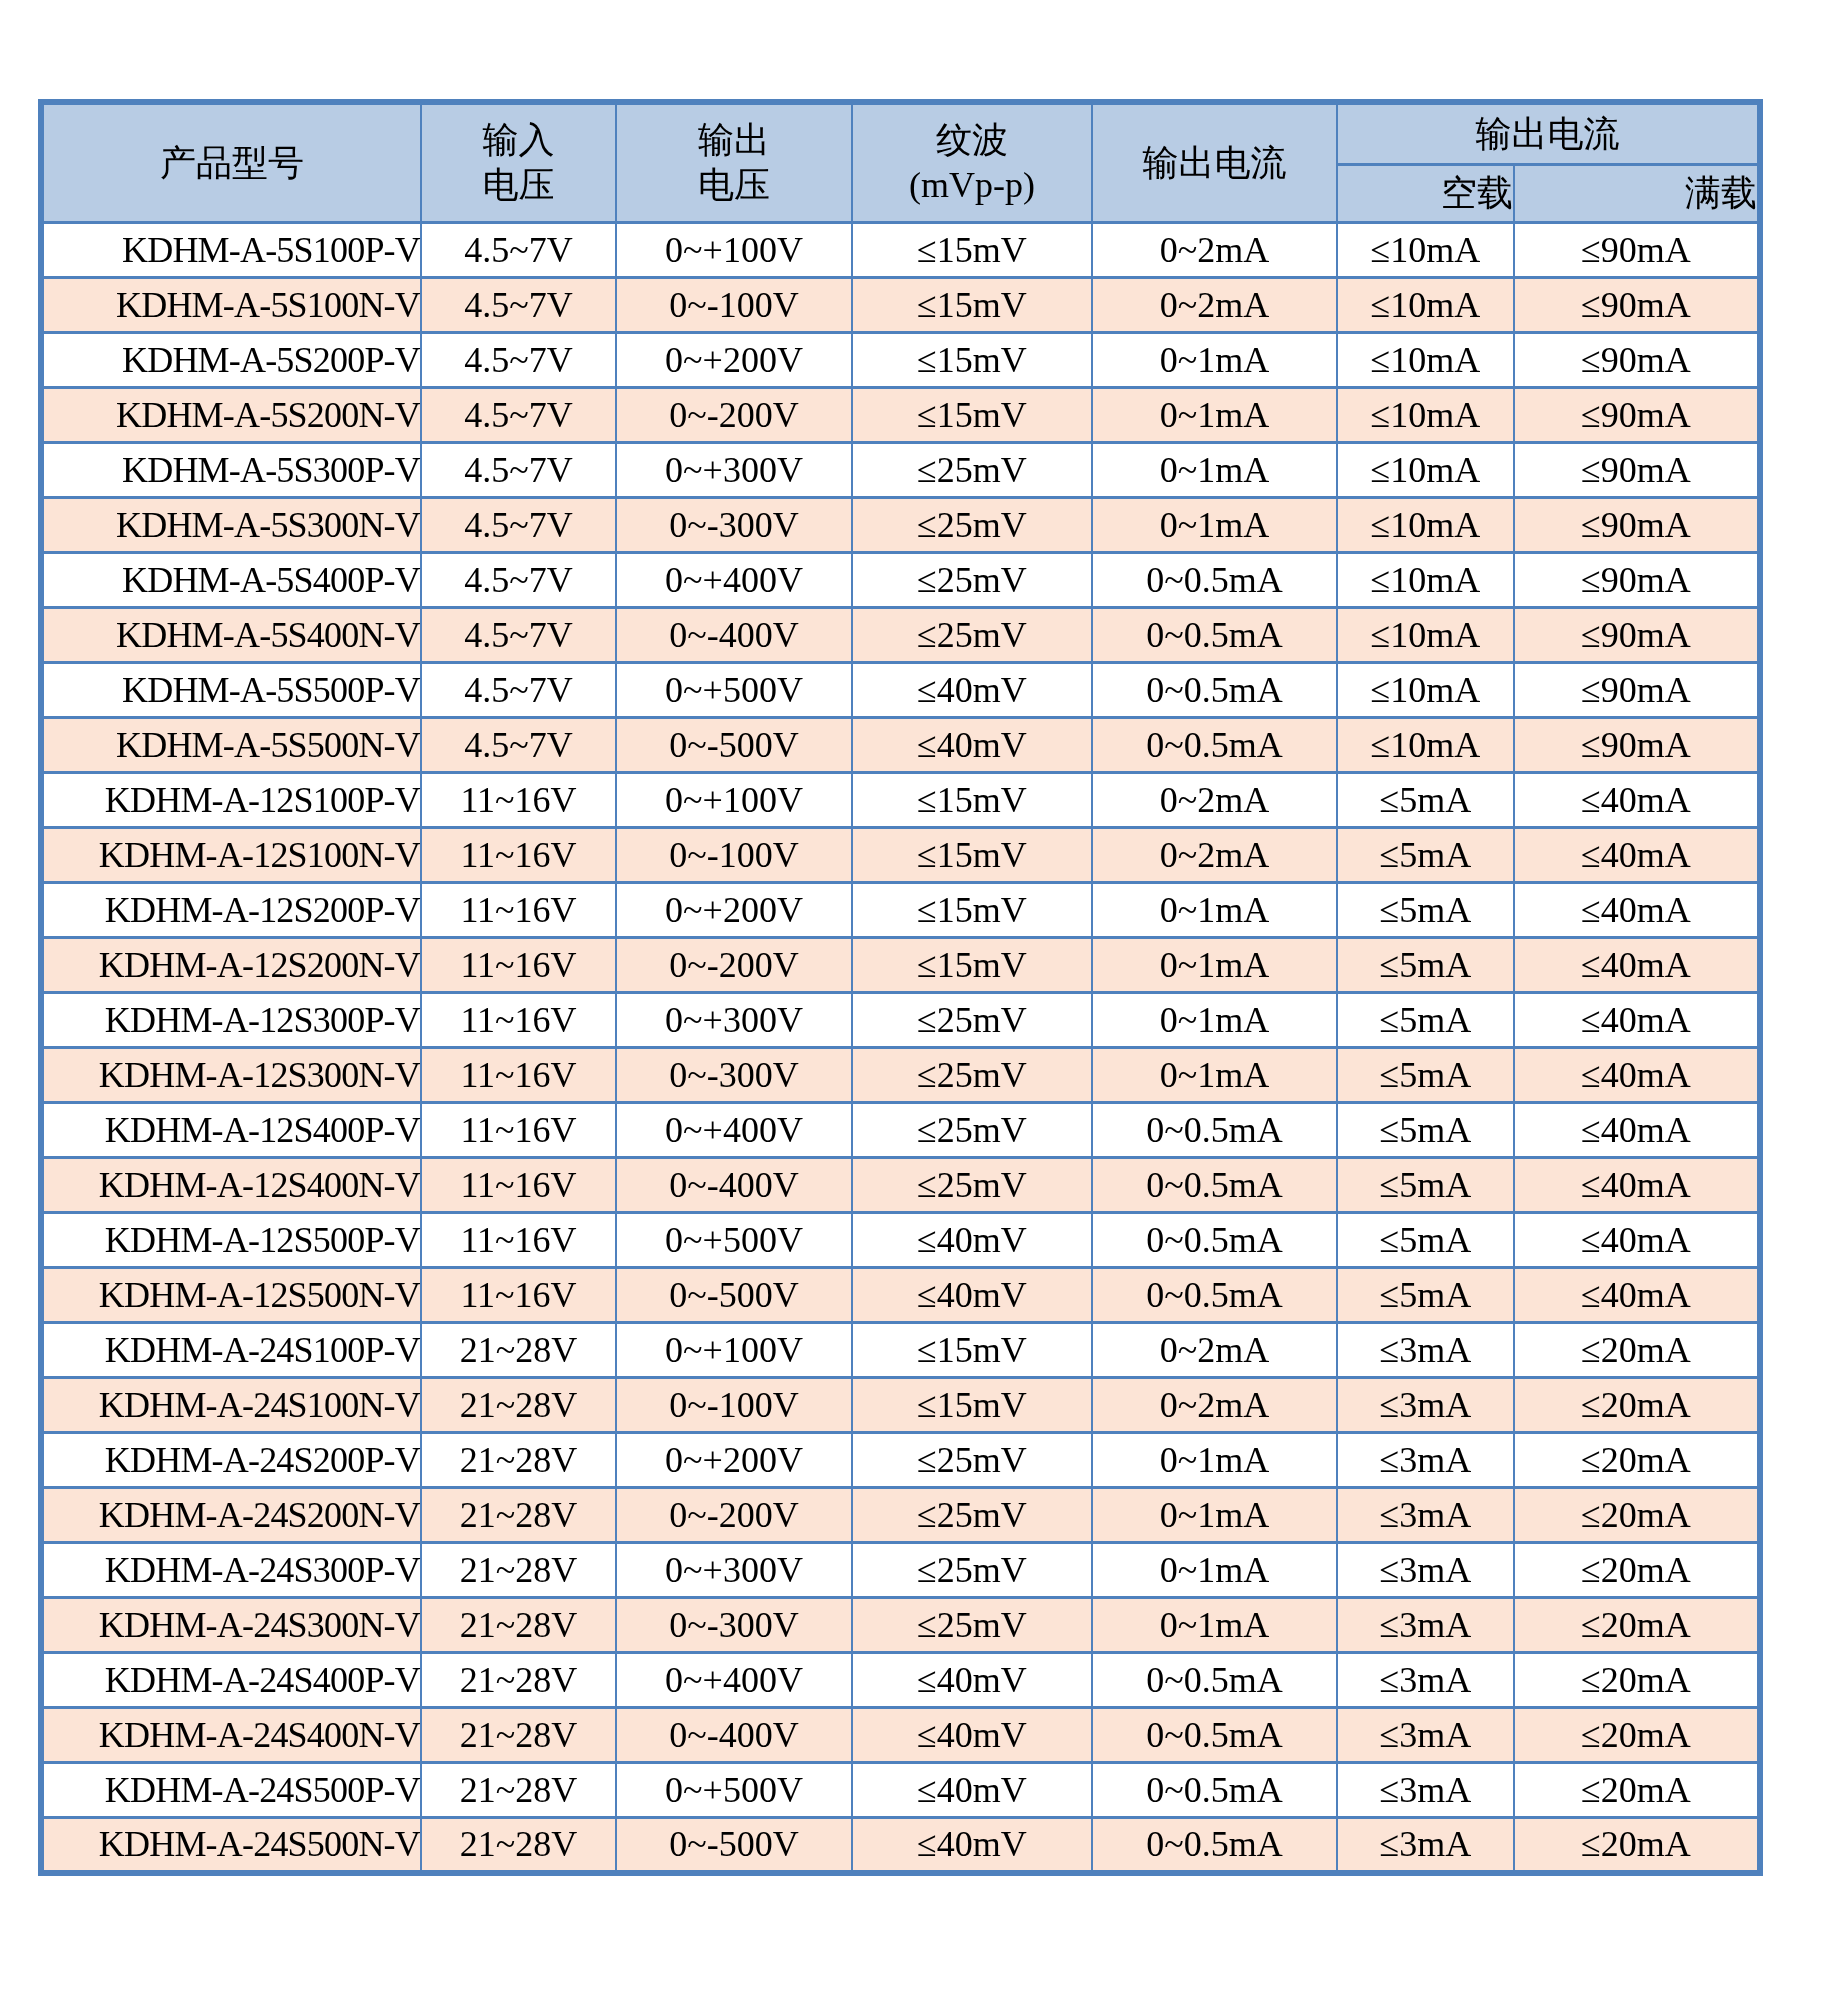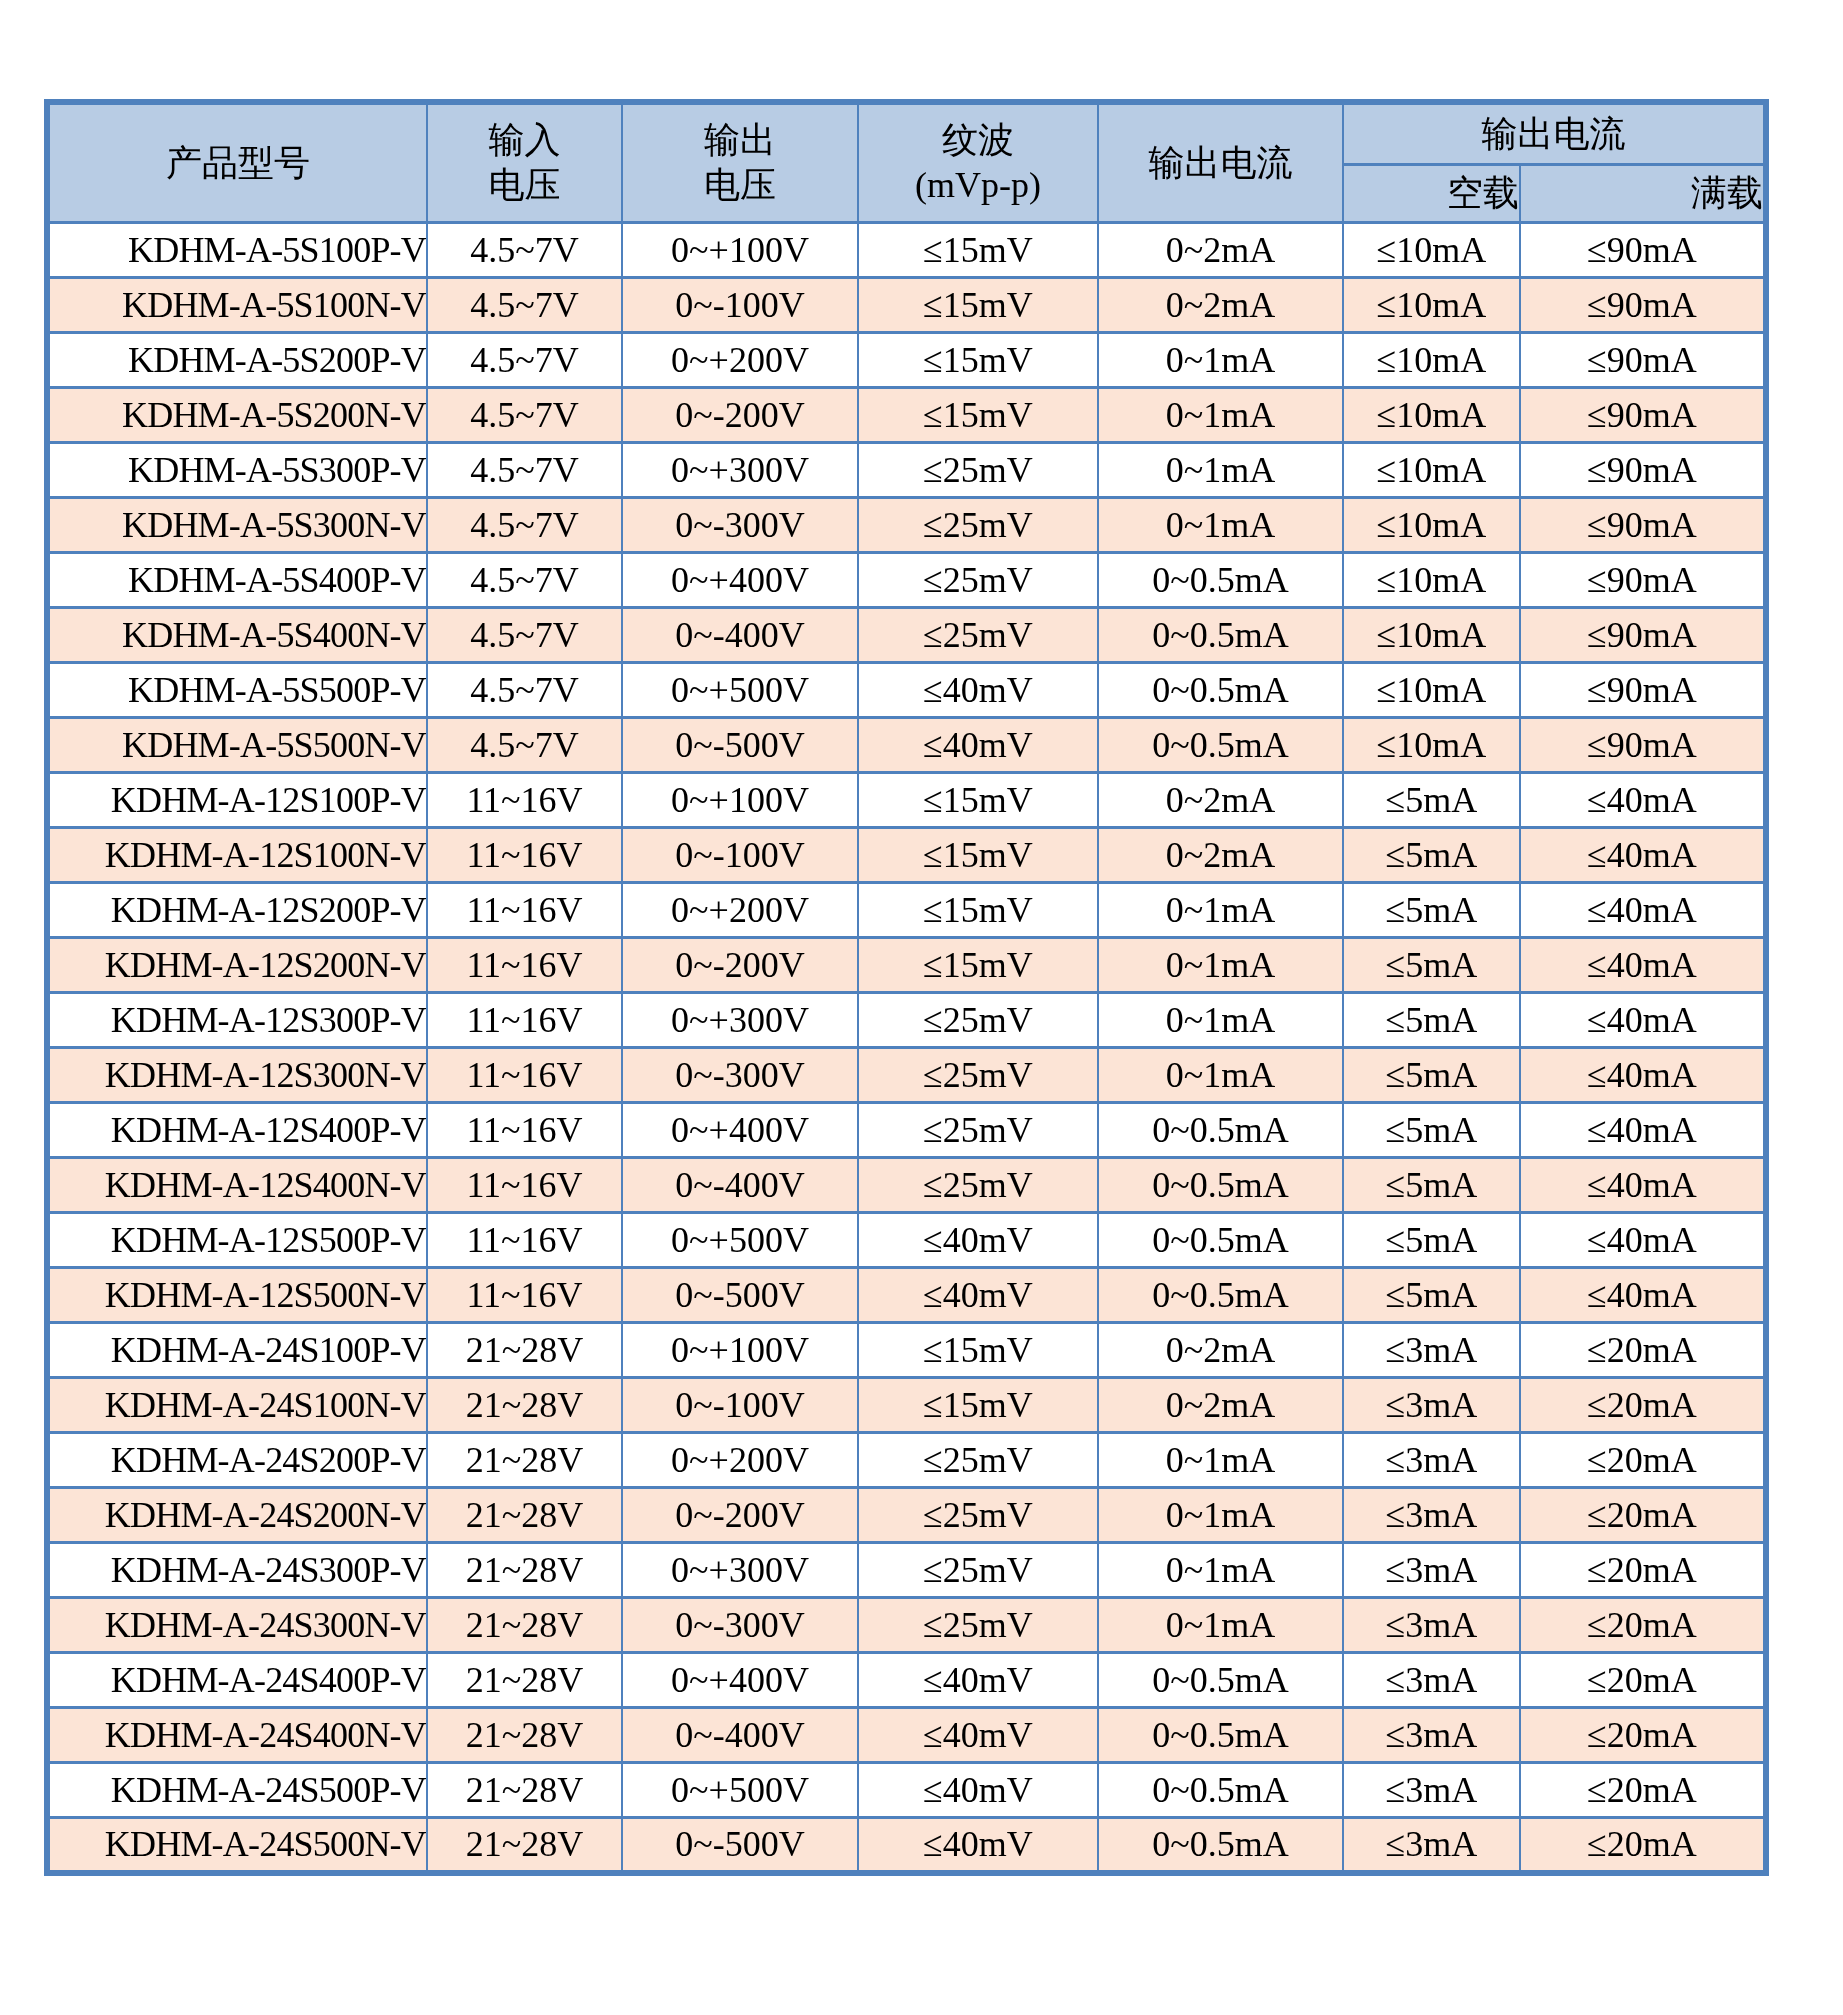--- a/index.html
+++ b/index.html
@@ -15,21 +15,21 @@
     position:relative;
     width:1843px;
     height:2015px;
     background:#ffffff;
     overflow:hidden;
     font-family:"Liberation Serif","DejaVu Serif",serif;
     color:var(--text-color);
   }
   .spec-table{
     position:absolute;
-    left:44px;
+    left:38px;
     top:99px;
     width:1719px;
     table-layout:fixed;
     border-collapse:collapse;
     border:6px solid var(--border-color);
   }
   .spec-table th,.spec-table td{
     border:2.3px solid var(--border-color);
     border-top-width:3.8px;
     border-bottom-width:3.8px;

